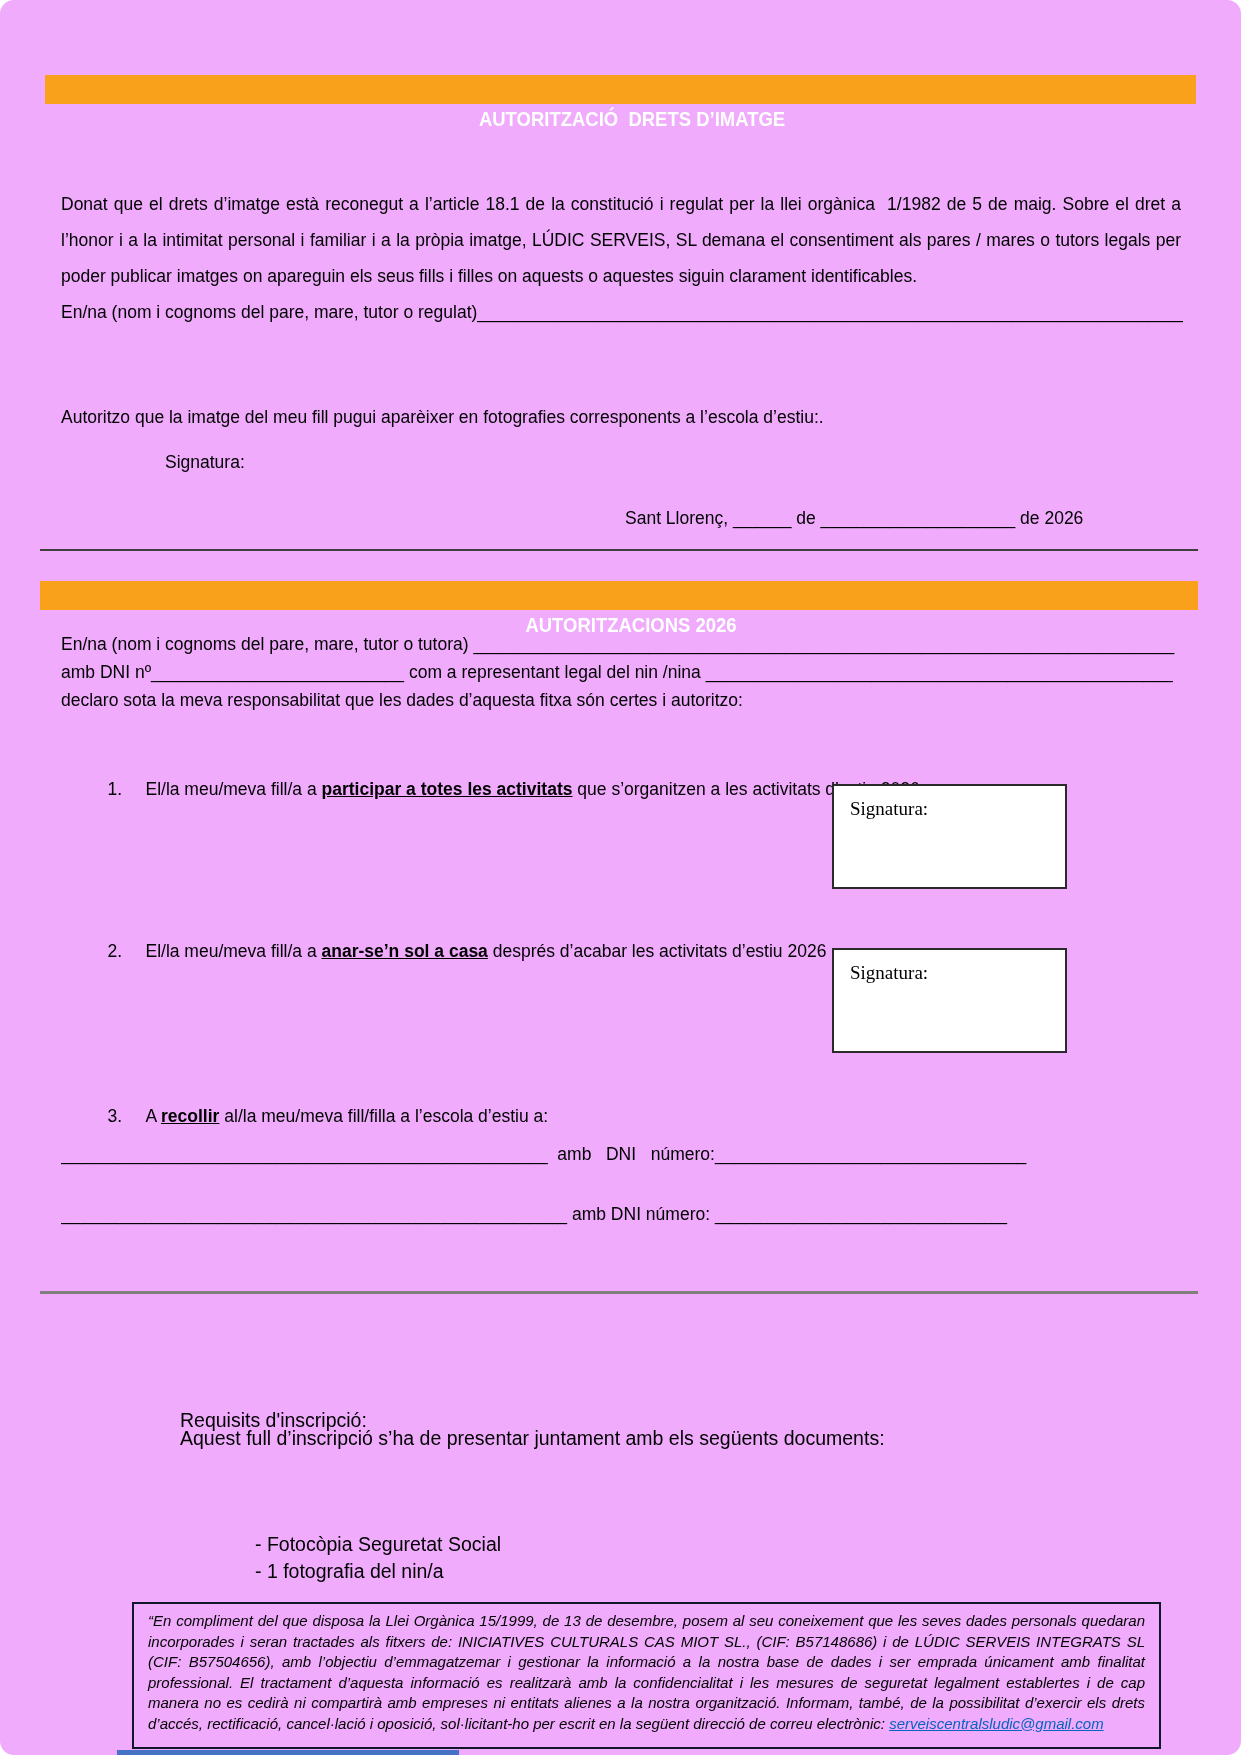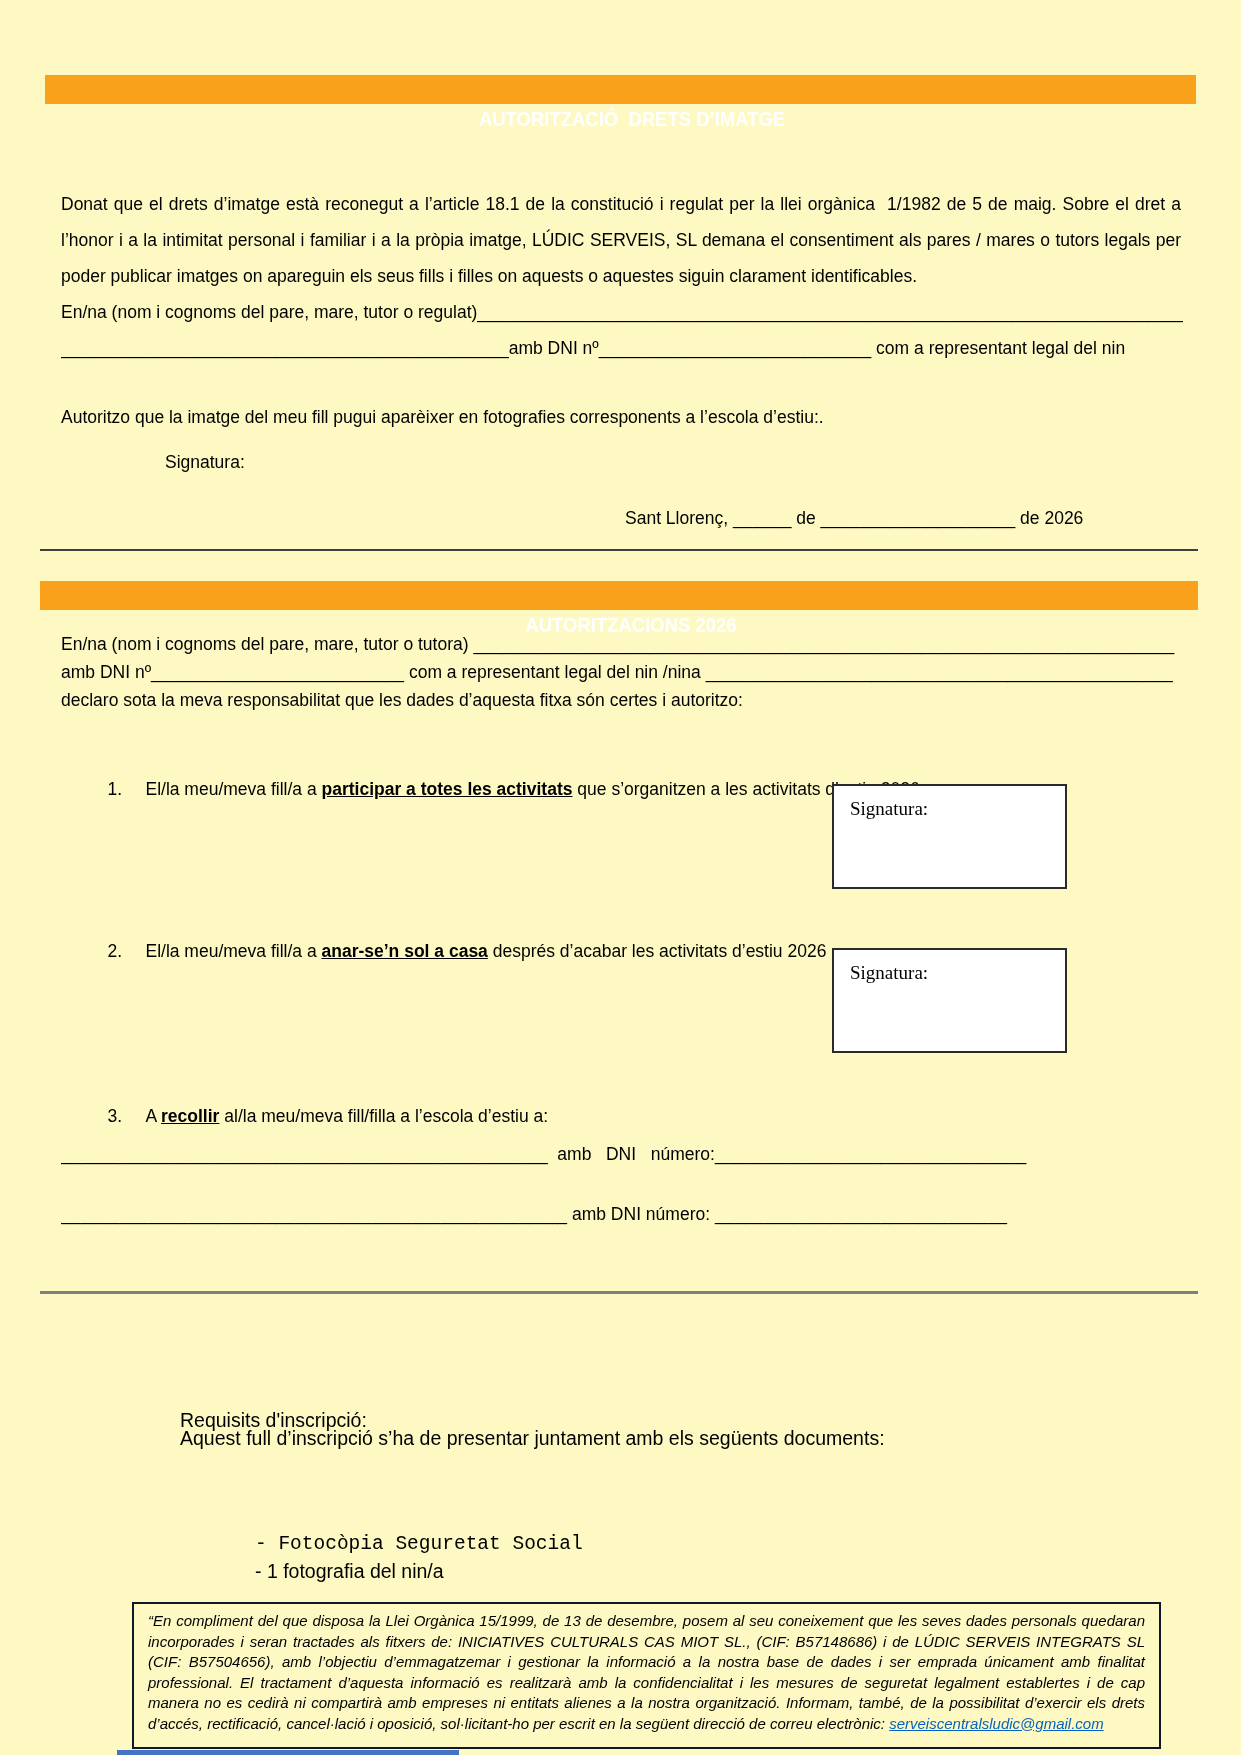--- a/index.html
+++ b/index.html
@@ -1,18 +1,18 @@
 <!DOCTYPE html>
 <html><head>
 <meta charset="utf-8">
 <style>
   html,body{margin:0;padding:0;background:#ffffff;}
   .page{
-    position:relative;width:1241px;height:1755px;background:#fef9c3;overflow:hidden;
-    font-family:"Liberation Sans","DejaVu Sans",sans-serif;color:#000;
+    position:relative;width:1241px;height:1755px;background:#f0abfc;overflow:hidden;
+    font-family:"Liberation Sans","DejaVu Sans",sans-serif;color:#000;border-radius:14px;
   }
   .abs{position:absolute;}
   .bar{
     height:29px;background:var(--accent,#F9A11B);color:#fff;font-weight:bold;
     font-size:21px;line-height:29px;text-align:center;white-space:pre;
   }
   .bar-inner{display:inline-block;transform:scaleX(0.88);}
   .intro{
     left:61px;top:186px;width:1120px;font-size:17.5px;line-height:36px;
     text-align:justify;white-space:pre-wrap;
@@ -50,21 +50,20 @@
 
 <div class="page" style="--accent: #F9A11B; --link: #0563C1; --bluebar: #4472C4;">
 
   <div class="abs bar" style="left:45px;top:75px;width:1151px;">
     <span class="bar-inner">AUTORITZACIÓ  DRETS D’IMATGE</span>
   </div>
 
   <div class="abs intro">Donat que el drets d’imatge està reconegut a l’article 18.1 de la constitució i regulat per la llei orgànica  1/1982 de 5 de maig. Sobre el dret a l’honor i a la intimitat personal i familiar i a la pròpia imatge, LÚDIC SERVEIS, SL demana el consentiment als pares / mares o tutors legals per poder publicar imatges on apareguin els seus fills i filles on aquests o aquestes siguin clarament identificables.</div>
 
   <div class="abs fill" style="top:294px;">En/na (nom i cognoms del pare, mare, tutor o regulat)_________________________________________________________________________</div>
-  <div class="abs fill" style="top:330px;">______________________________________________amb DNI nº____________________________ com a representant legal del nin</div>
   <div class="abs fill" style="top:399px;">Autoritzo que la imatge del meu fill pugui aparèixer en fotografies corresponents a l’escola d’estiu:.</div>
 
   <div class="abs plain" style="left:165px;top:452px;">Signatura:</div>
 
   <div class="abs plain" style="left:625px;top:508px;">Sant Llorenç, ______ de ____________________ de 2026</div>
 
   <div class="abs hr1"></div>
 
   <div class="abs bar" style="left:40px;top:581px;width:1158px;">
     <span class="bar-inner">AUTORITZACIONS 2026</span>
@@ -92,21 +91,21 @@
     <span class="num">3.</span><span>A </span><span class="emph">recollir</span><span> al/la meu/meva fill/filla a l’escola d’estiu a:</span>
   </div>
 
   <div class="abs fill" style="top:1142px;line-height:24px;">__________________________________________________  amb   DNI   número:________________________________</div>
   <div class="abs fill" style="top:1202px;line-height:24px;">____________________________________________________ amb DNI número: ______________________________</div>
 
   <div class="abs hr2"></div>
 
   <div class="abs req-title">Requisits d'inscripció:</div>
   <div class="abs req-intro">Aquest full d’inscripció s’ha de presentar juntament amb els següents documents:</div>
-  <div class="abs req-item" style="top:1533px;font-family:Liberation Mono, monospace;">- Fotocòpia Seguretat Social</div>
+  <div class="abs req-item" style="top:1533px;">- Fotocòpia Seguretat Social</div>
   <div class="abs req-item" style="top:1560px;">- 1 fotografia del nin/a</div>
 
   <div class="abs legalbox">
     <span>“En compliment del que disposa la Llei Orgànica 15/1999, de 13 de desembre, posem al seu coneixement que les seves dades personals quedaran incorporades i seran tractades als fitxers de: INICIATIVES CULTURALS CAS MIOT SL., (CIF: B57148686) i de LÚDIC SERVEIS INTEGRATS SL (CIF: B57504656), amb l’objectiu d’emmagatzemar i gestionar la informació a la nostra base de dades i ser emprada únicament amb finalitat professional. El tractament d’aquesta informació es realitzarà amb la confidencialitat i les mesures de seguretat legalment establertes i de cap manera no es cedirà ni compartirà amb empreses ni entitats alienes a la nostra organització. Informam, també, de la possibilitat d’exercir els drets d’accés, rectificació, cancel·lació i oposició, sol·licitant-ho per escrit en la següent direcció de correu electrònic: </span><a href="#">serveiscentralsludic@gmail.com</a>
   </div>
 
   <div class="abs bluebar"></div>
 
 </div>
 

